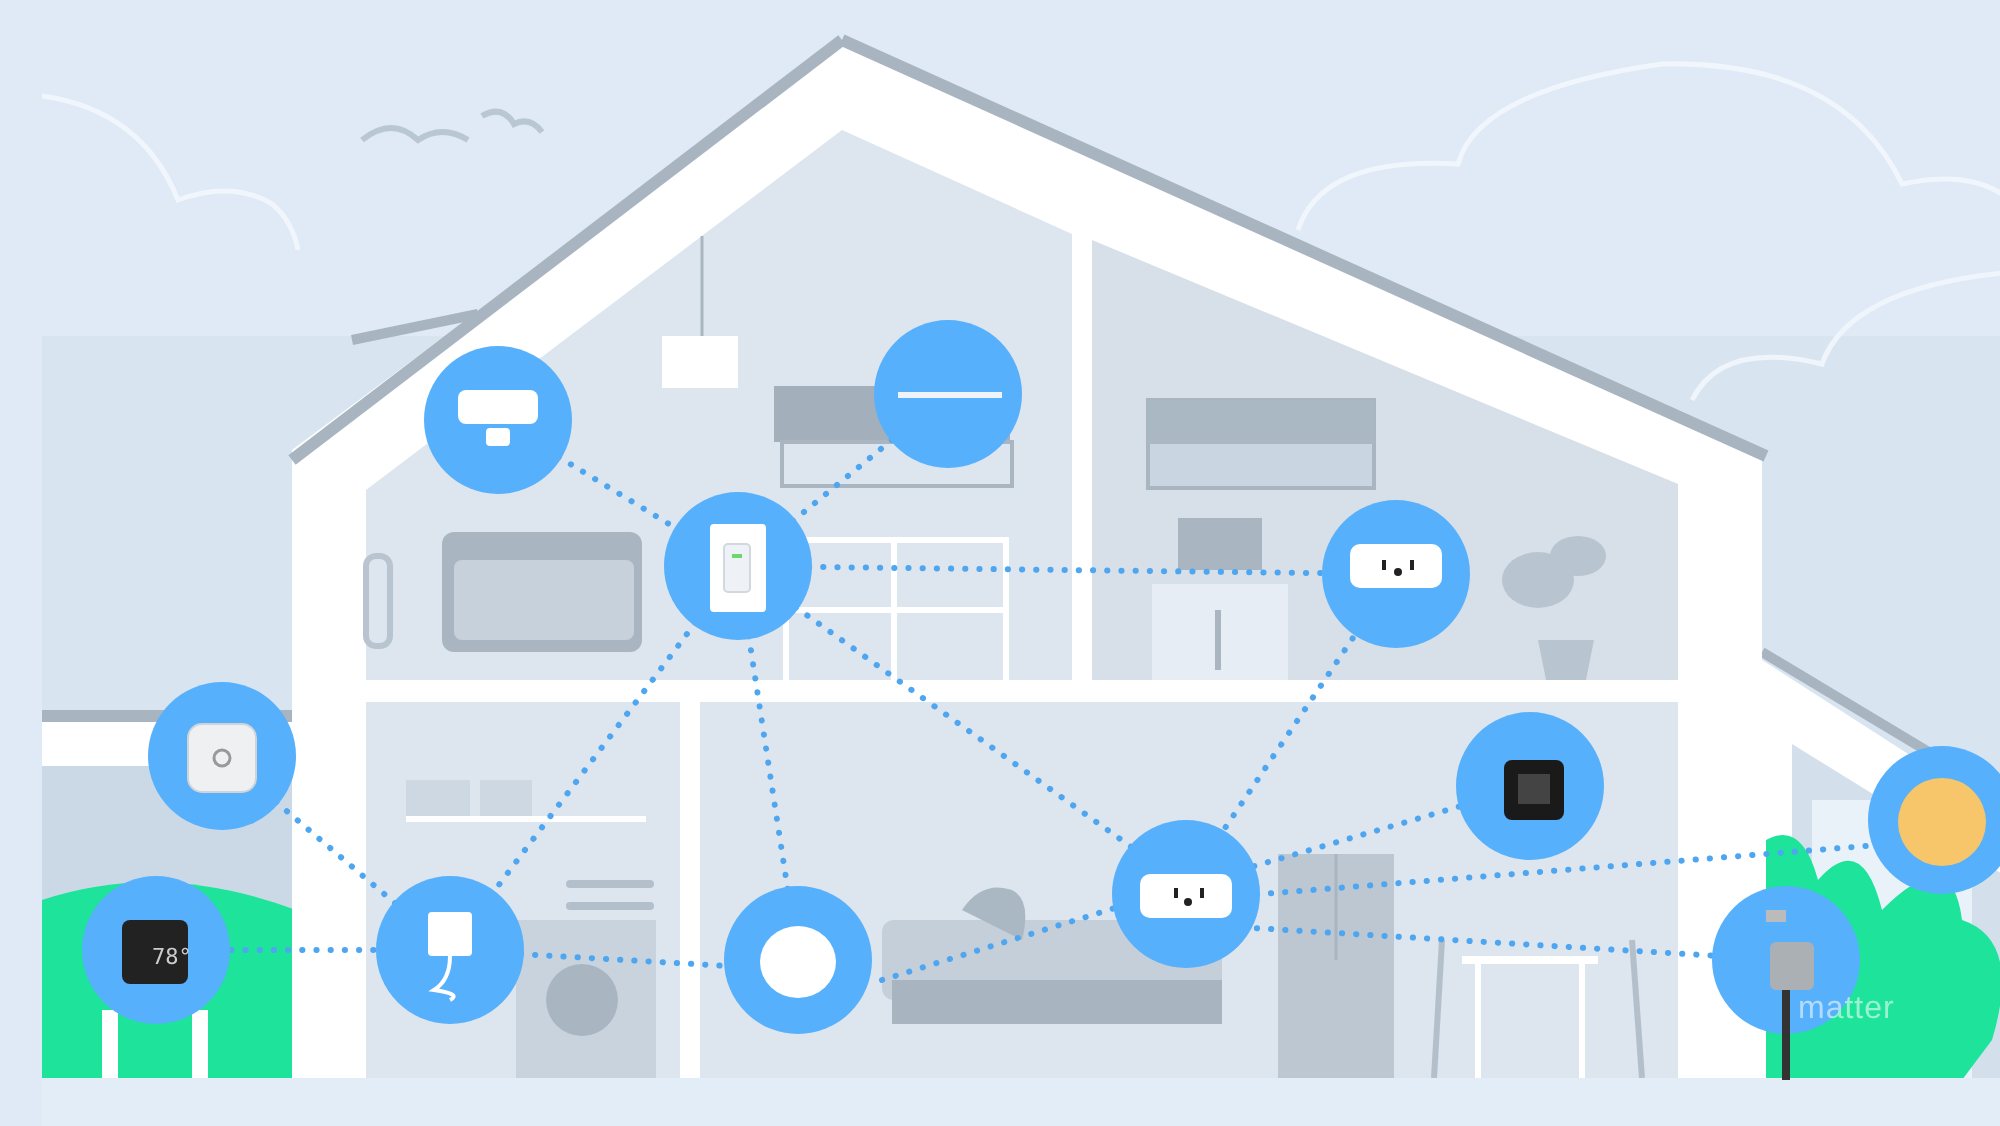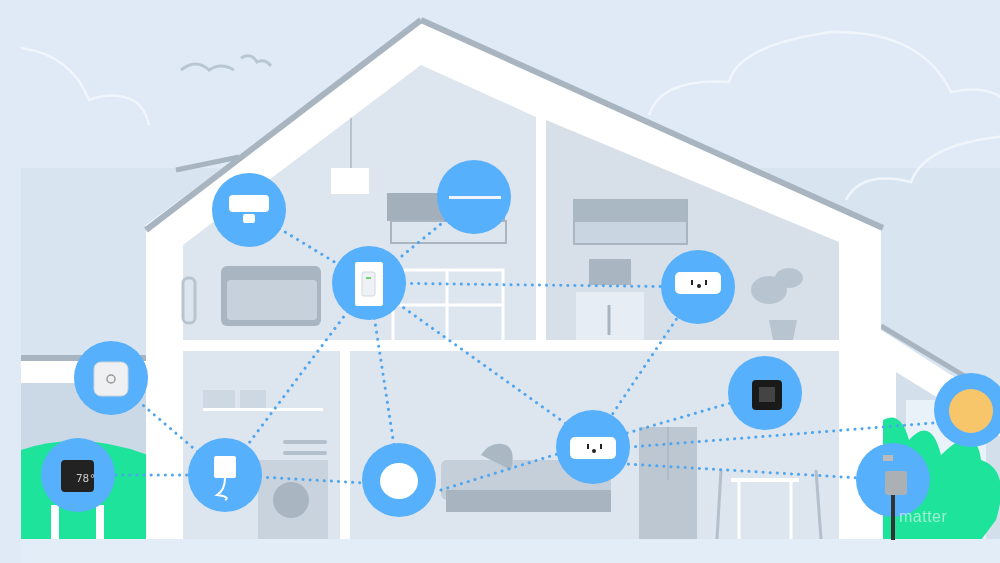--- a/index.html
+++ b/index.html
@@ -1,18 +1,18 @@
 <!DOCTYPE html>
 <html><head>
 <meta charset="utf-8">
 <style>
   html,body{margin:0;padding:0;}
   body{width:1000px;height:563px;overflow:hidden;background:#dfeaf6;font-family:"Liberation Sans",sans-serif;position:relative;}
   .scene{position:absolute;left:0;top:0;width:1000px;height:563px;margin-left:21px;}
-  .wm{position:absolute;left:878px;top:508px;color:rgba(255,255,255,0.55);font-size:16px;letter-spacing:0.5px;text-align:right;}
+  .wm{position:absolute;left:878px;top:496px;color:rgba(255,255,255,0.55);font-size:16px;letter-spacing:0.5px;text-align:right;}
   .therm-text{font-family:"DejaVu Sans Mono",monospace;}
 </style>
 </head>
 <body>
 
 <div class="scene">
 <svg width="1000" height="563" viewBox="0 0 1000 563" xmlns="http://www.w3.org/2000/svg">
 
   <rect x="0" y="168" width="1000" height="395" fill="#d8e5f1"></rect>
 

